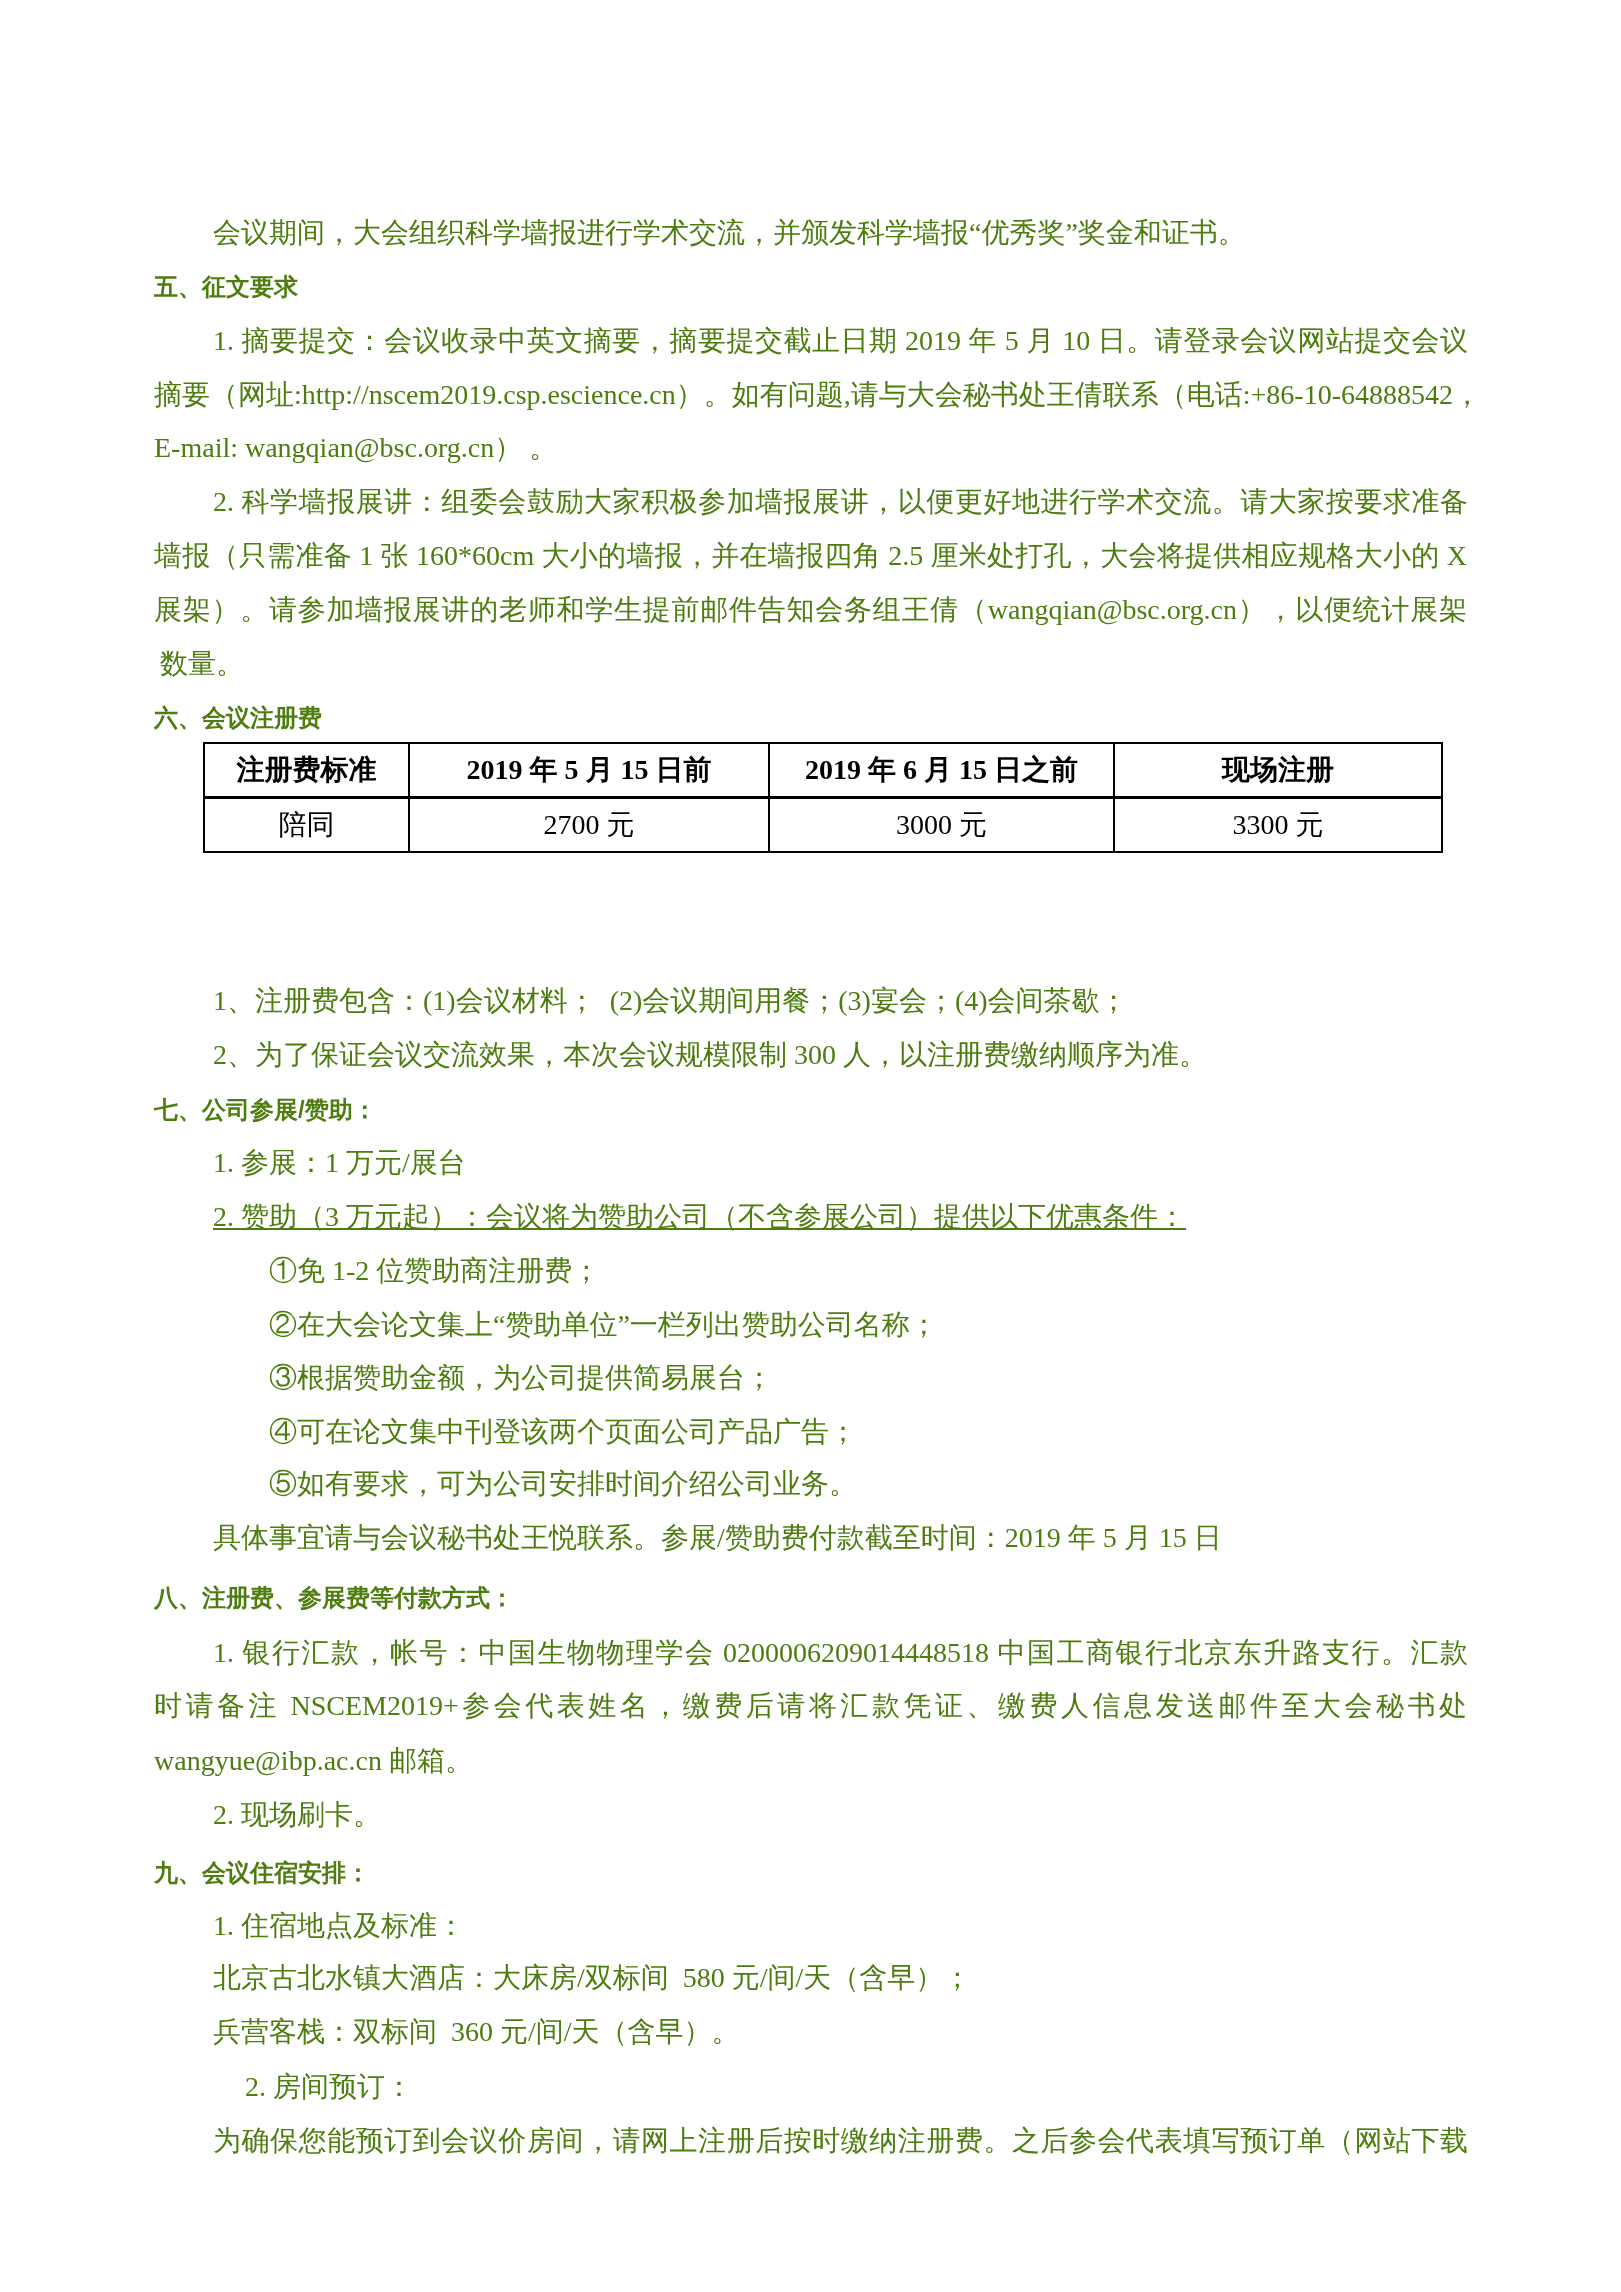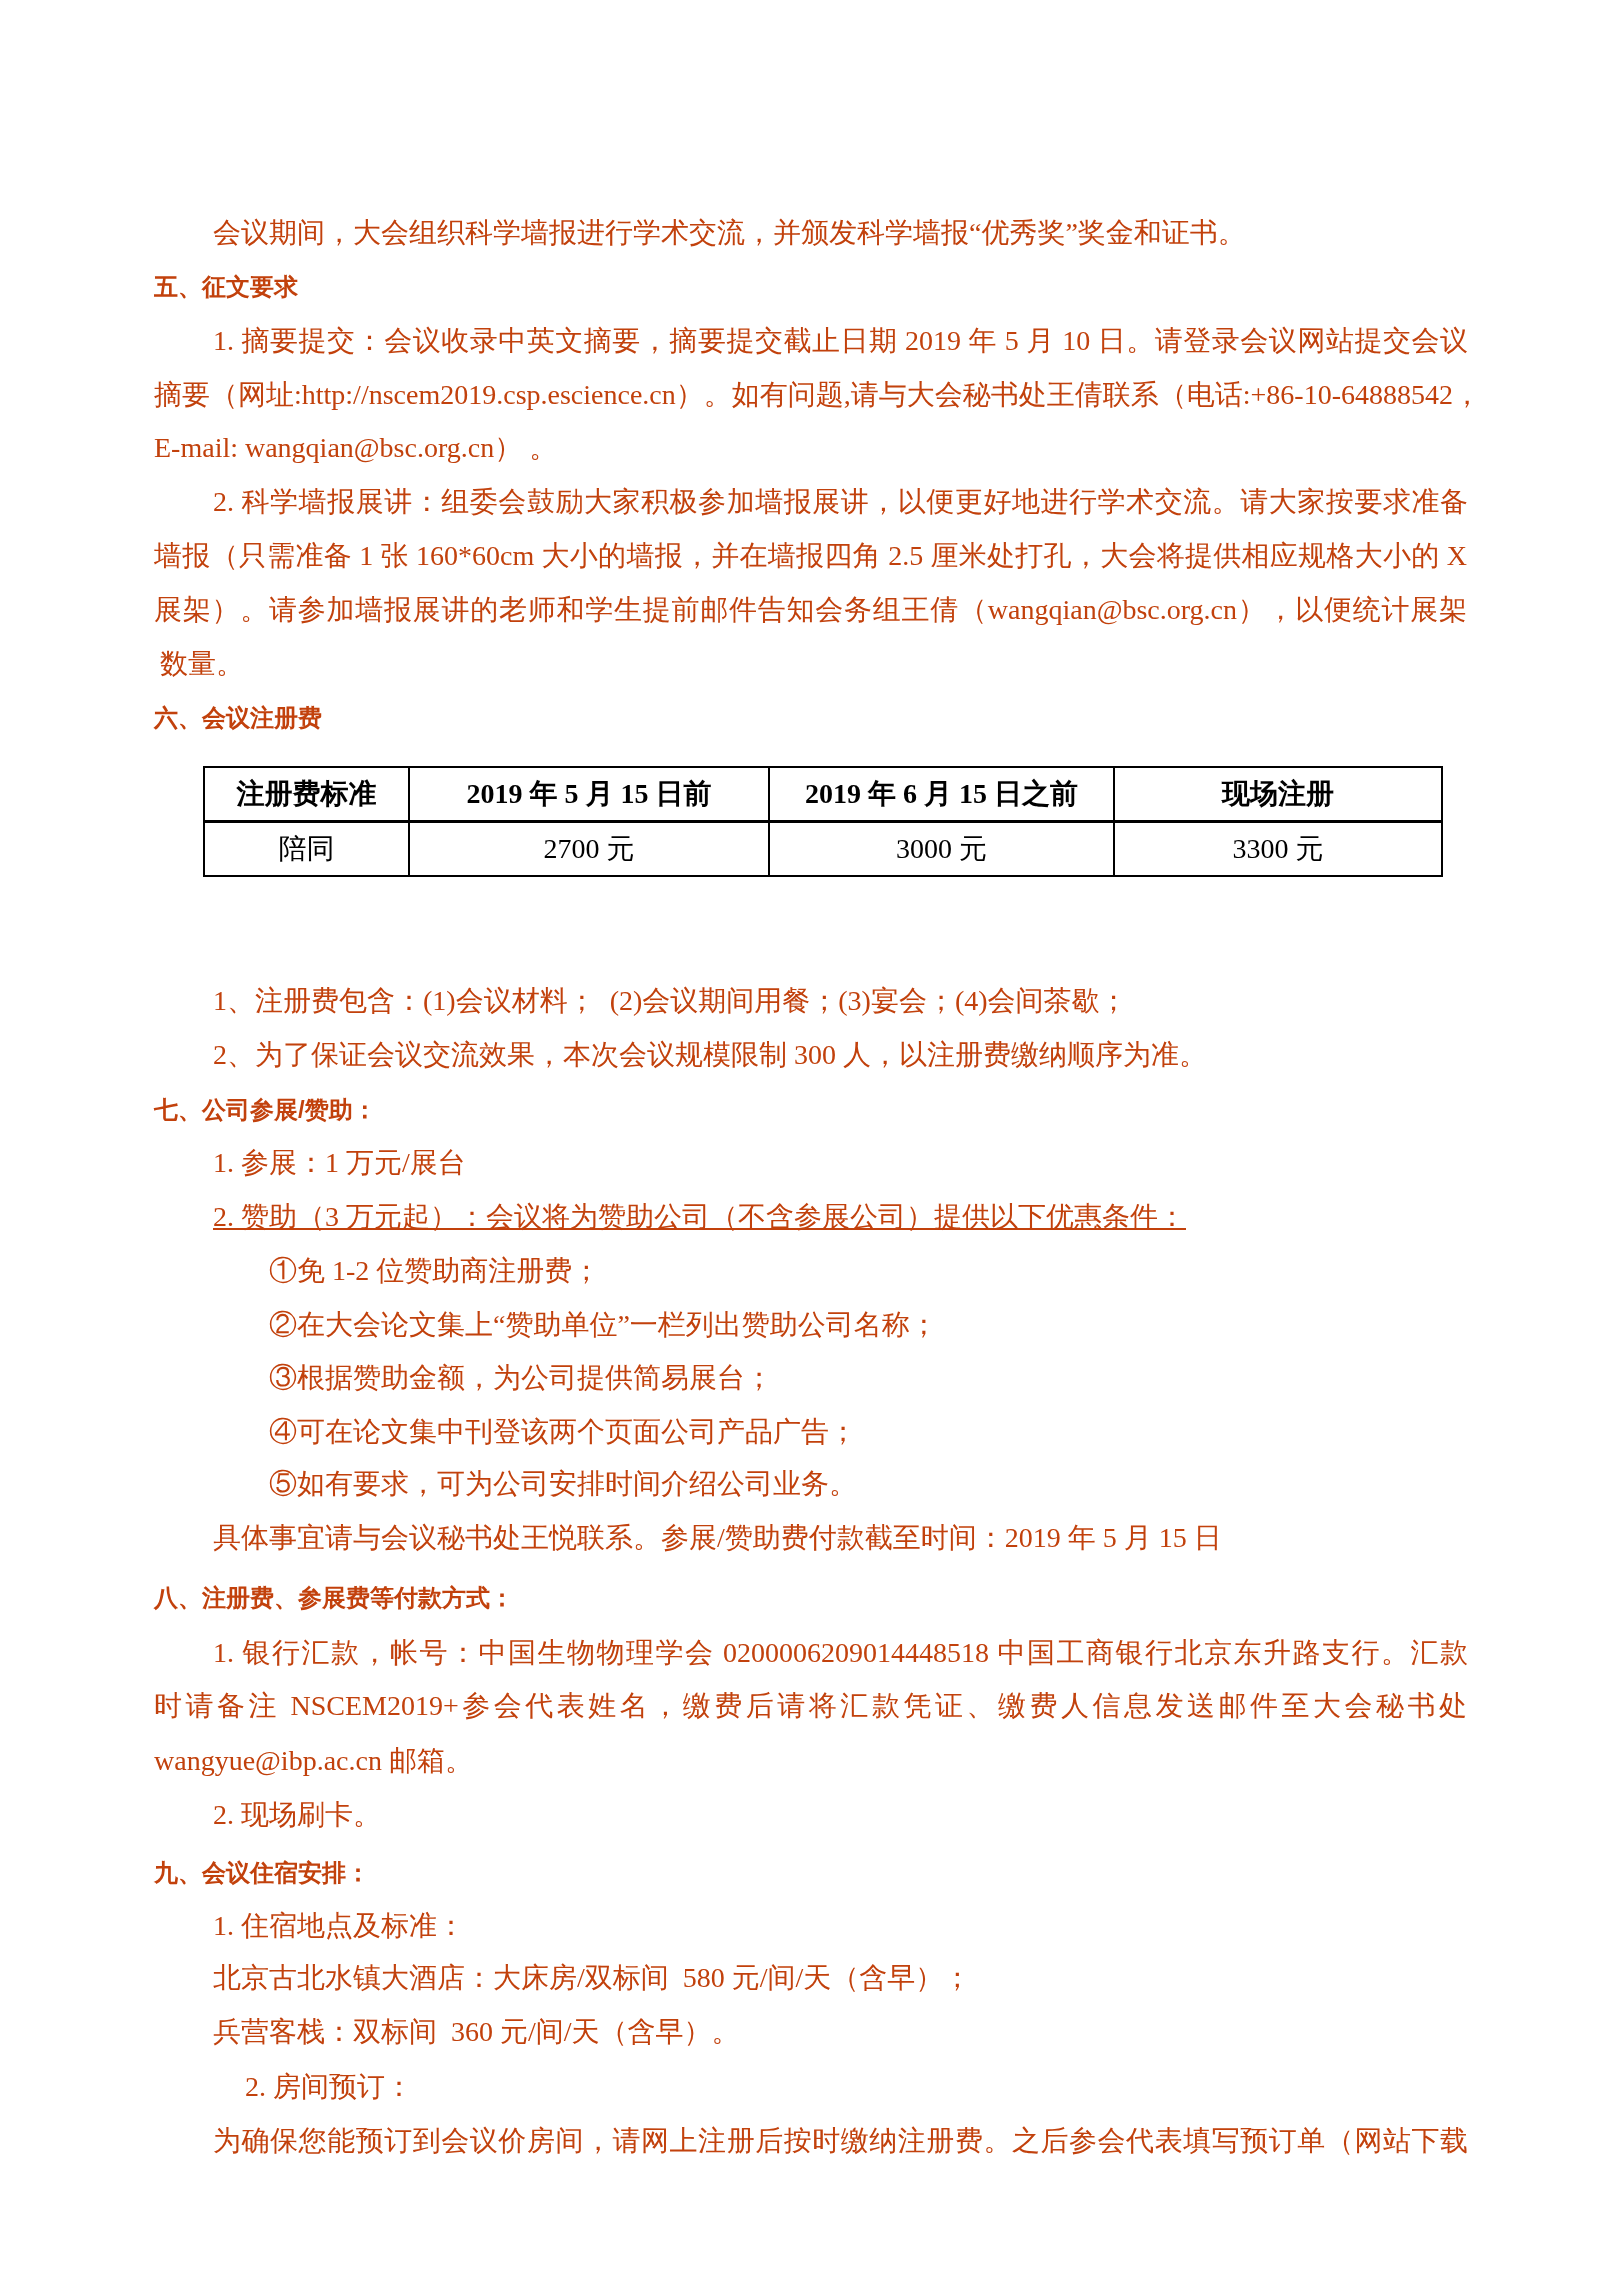--- a/index.html
+++ b/index.html
@@ -9,21 +9,21 @@
     background:#ffffff;
     color:#000;
     font-family:"Liberation Serif","DejaVu Serif",serif;
     overflow:hidden;
   }
   .ln{
     position:absolute;
     height:54px;line-height:54px;
     font-size:28px;
     white-space:pre;
-    color:#c2410c;
+    color:#4d7c0f;
   }
   .ln.h{
     font-family:"Liberation Sans","DejaVu Sans",sans-serif;
     font-weight:700;
     font-size:24px;
   }
   .ln.j{
     text-align:justify;
     text-align-last:justify;
   }
@@ -80,21 +80,21 @@
       <div class="ln" style="top: 1734px; left: 154px;">wangyue@ibp.ac.cn 邮箱。</div>
       <div class="ln" style="top: 1788px; left: 213px;">2. 现场刷卡。</div>
       <div class="ln h" style="top: 1846px; left: 154px;">九、会议住宿安排：</div>
       <div class="ln" style="top: 1899px; left: 213px;">1. 住宿地点及标准：</div>
       <div class="ln" style="top: 1951px; left: 213px;">北京古北水镇大酒店：大床房/双标间  580 元/间/天（含早）；</div>
       <div class="ln" style="top: 2005px; left: 213px;">兵营客栈：双标间  360 元/间/天（含早）。</div>
       <div class="ln" style="top: 2060px; left: 213px; margin-left: 32px;">2. 房间预订：</div>
       <div class="ln j" style="top: 2114px; left: 213px; width: 1255px;">为确保您能预订到会议价房间，请网上注册后按时缴纳注册费。之后参会代表填写预订单（网站下载</div>
     </div>
   <div id="tablehost">
-      <table class="fee" style="left: 203px; top: 766px; width: 1238px; padding-left: 32px;">
+      <table class="fee" style="left: 203px; top: 742px; width: 1238px; padding-left: 32px;">
         <colgroup>
           <col style="width: 205px;">
           <col style="width: 360px;">
           <col style="width: 345px;">
           <col style="width: 328px;">
         </colgroup>
         <thead>
           <tr style="height: 54px;">
             <th>注册费标准</th>
             <th>2019 年 5 月 15 日前</th>

